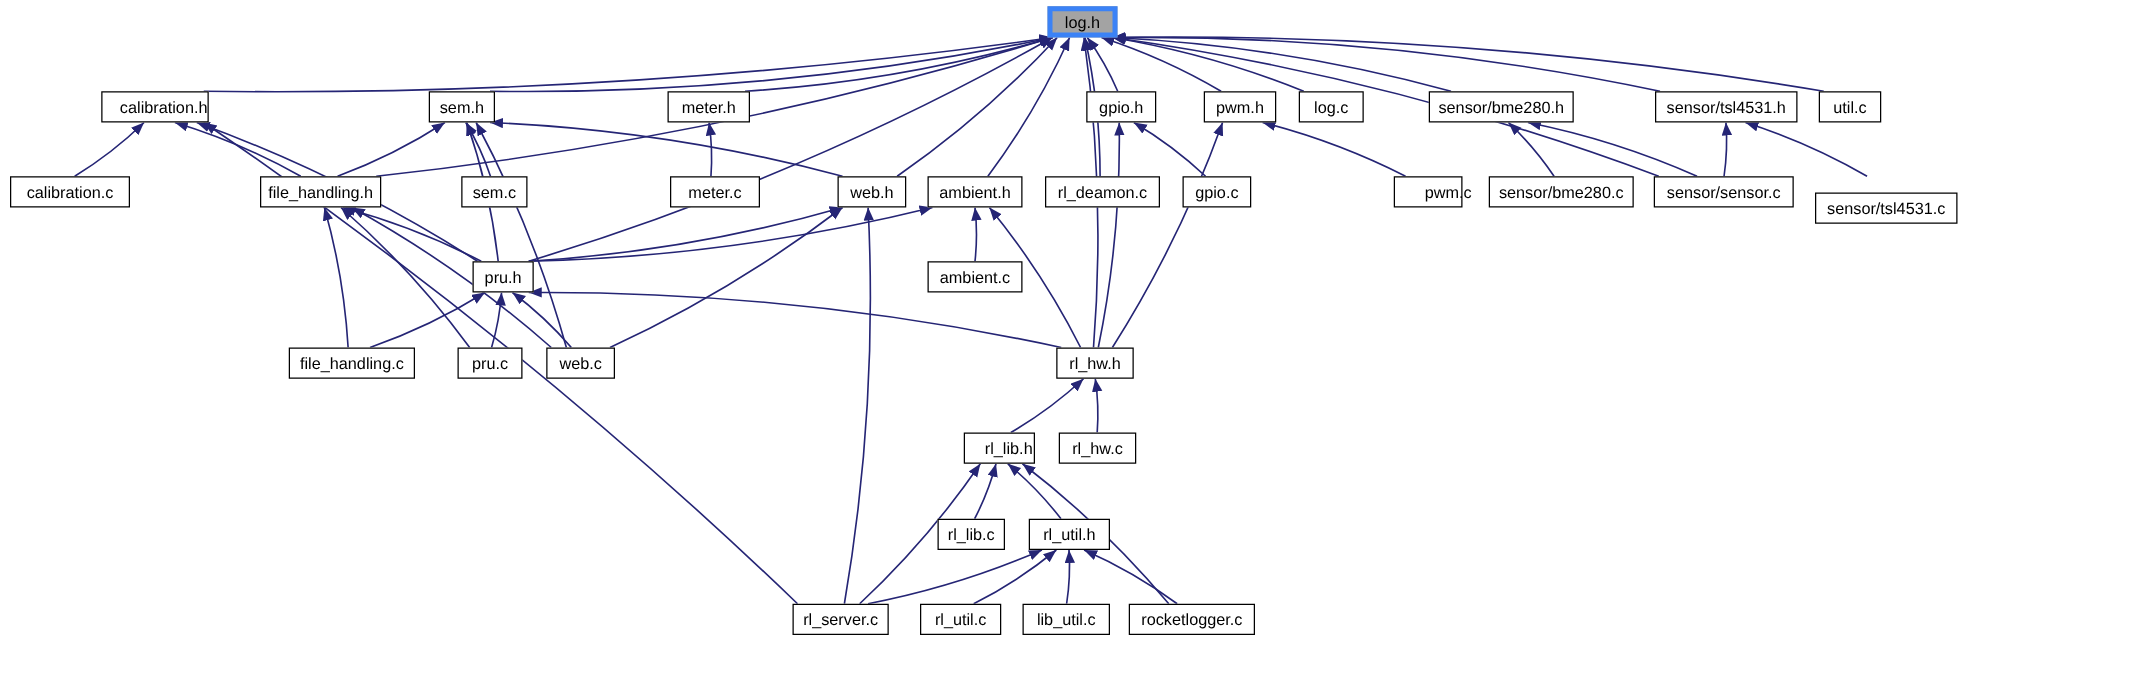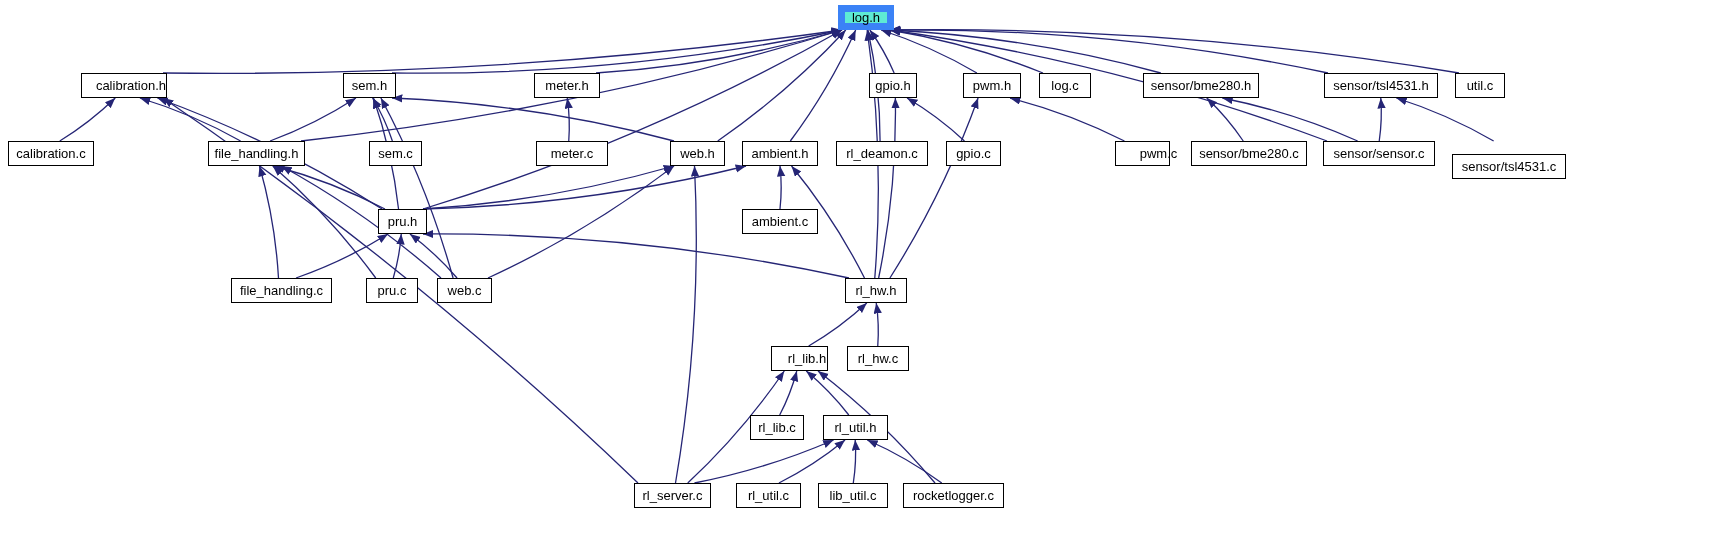--- a/index.html
+++ b/index.html
@@ -3,21 +3,21 @@
 <meta charset="utf-8">
 <style>
   html,body{margin:0;padding:0;background:#ffffff;}
   #graph{position:relative;width:1712px;height:560px;overflow:hidden;
          font-family:"Liberation Sans","DejaVu Sans",sans-serif;}
   svg#edges{position:absolute;left:0;top:0;width:1712px;height:560px;}
   .node{position:absolute;box-sizing:border-box;border:1px solid #000000;
         background:#ffffff;color:#000000;font-size:13px;line-height:1;
         display:flex;align-items:center;justify-content:center;
         white-space:nowrap;height:25px;z-index:5;}
-  .node.root{background:#5eead4;border:7px solid #3b82f6;}
+  .node.root{background:#a3a3a3;border:4px solid #3b82f6;}
   .node span{pointer-events:none;}
 </style>
 </head>
 <body>
 
 <div id="graph">
   <svg id="edges" viewBox="0 0 1712 560" xmlns="http://www.w3.org/2000/svg">
     <defs>
       <marker id="arrow" markerWidth="9" markerHeight="9" refX="8" refY="3.2" orient="auto" markerUnits="strokeWidth">
         <path d="M0,0 L8,3.2 L0,6.4 z" fill="#252575"></path>
@@ -90,39 +90,39 @@
       </div>
       <div class="node" style="left: 81px; top: 73px; width: 86px; justify-content: flex-end;">
         <span>calibration.h</span>
       </div>
       <div class="node" style="left: 343px; top: 73px; width: 53px;">
         <span>sem.h</span>
       </div>
       <div class="node" style="left: 534px; top: 73px; width: 66px;">
         <span>meter.h</span>
       </div>
-      <div class="node" style="left: 869px; top: 73px; width: 48px;">
+      <div class="node" style="left: 869px; top: 73px; width: 56px;">
         <span>gpio.h</span>
       </div>
       <div class="node" style="left: 963px; top: 73px; width: 58px;">
         <span>pwm.h</span>
       </div>
       <div class="node" style="left: 1039px; top: 73px; width: 52px;">
         <span>log.c</span>
       </div>
       <div class="node" style="left: 1143px; top: 73px; width: 116px;">
         <span>sensor/bme280.h</span>
       </div>
       <div class="node" style="left: 1324px; top: 73px; width: 114px;">
         <span>sensor/tsl4531.h</span>
       </div>
       <div class="node" style="left: 1455px; top: 73px; width: 50px;">
         <span>util.c</span>
       </div>
-      <div class="node" style="left: 8px; top: 141px; width: 86px;">
+      <div class="node" style="left: 8px; top: 141px; width: 96px;">
         <span>calibration.c</span>
       </div>
       <div class="node" style="left: 208px; top: 141px; width: 97px;">
         <span>file_handling.h</span>
       </div>
       <div class="node" style="left: 369px; top: 141px; width: 53px;">
         <span>sem.c</span>
       </div>
       <div class="node" style="left: 536px; top: 141px; width: 72px;">
         <span>meter.c</span>

